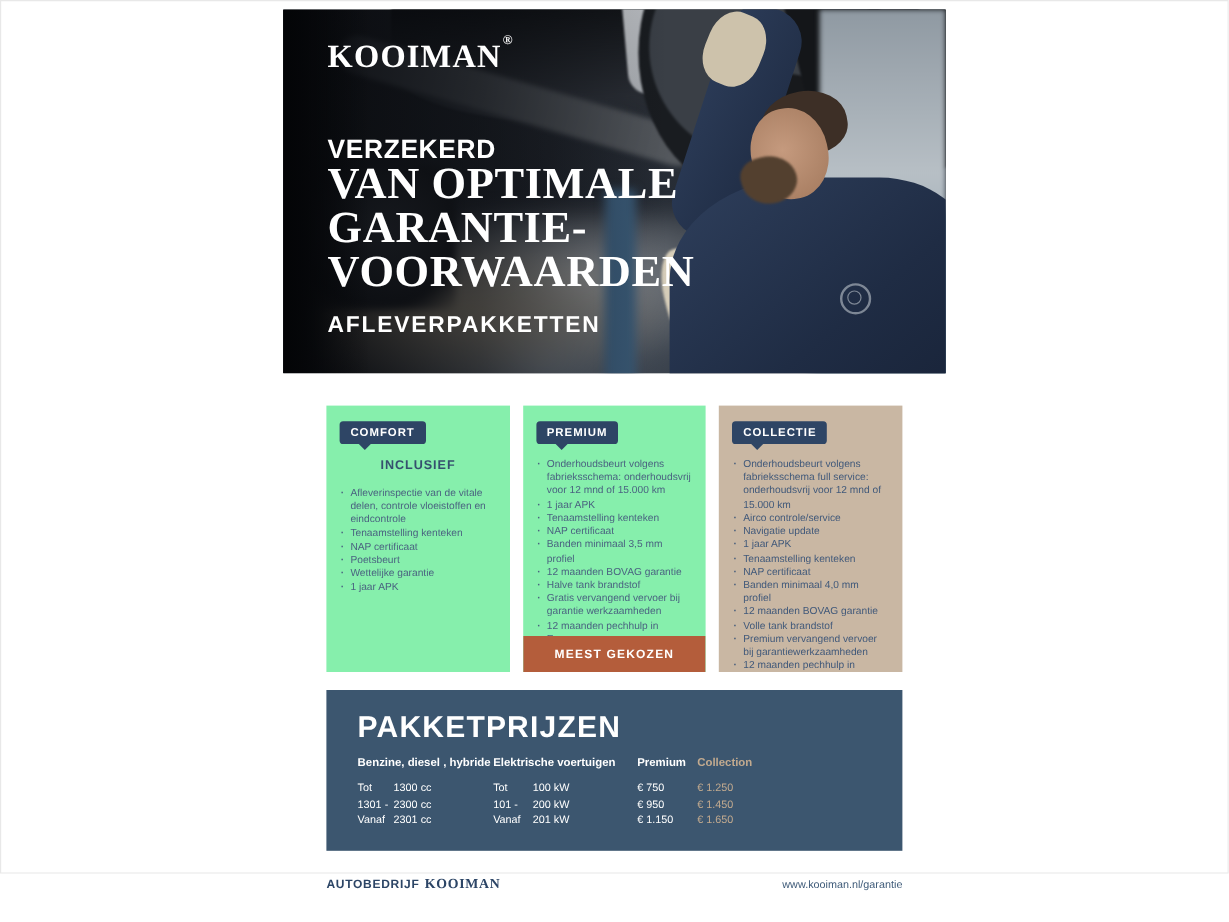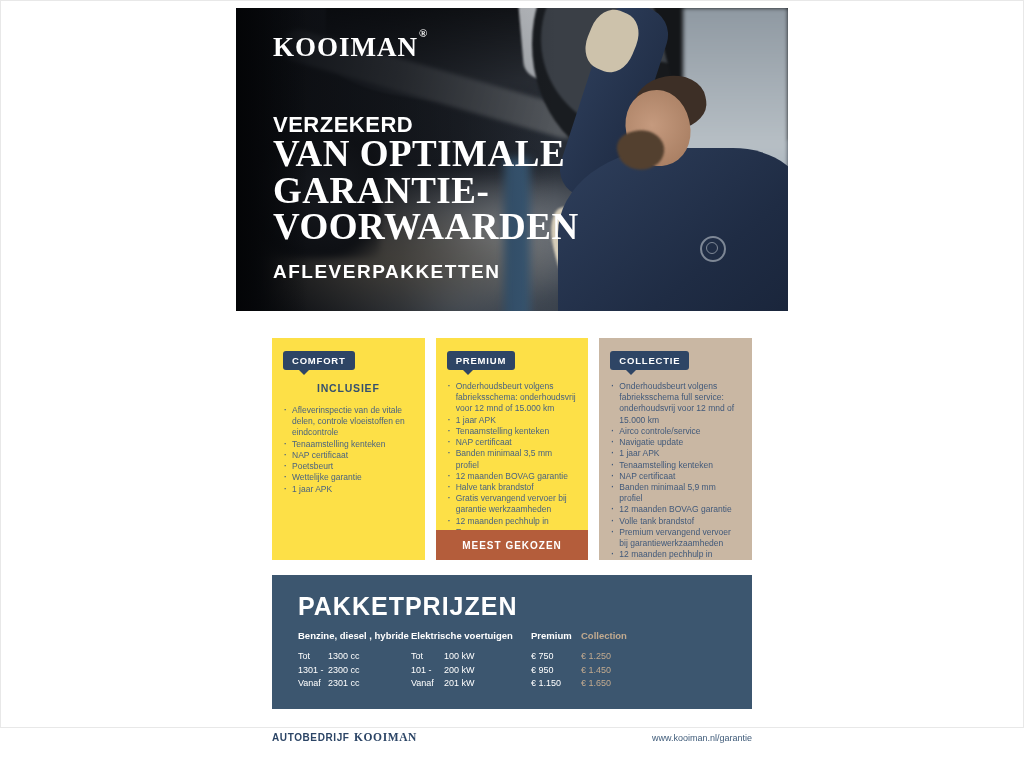--- a/index.html
+++ b/index.html
@@ -65,21 +65,21 @@
   .hero-logo sup{font-size:11px;position:relative;top:-9px;left:1px;}
   .hero-headline{position:absolute;left:37px;top:106px;z-index:5;color:#fff;}
   .hl-sans{font-size:22px;font-weight:700;letter-spacing:.5px;line-height:1.0;}
   .hl-serif{font-family:"Liberation Serif", serif;font-weight:700;font-size:37px;line-height:.99;letter-spacing:.5px;}
   .hero-sub{position:absolute;left:37px;top:253px;z-index:5;color:#fff;
     font-size:19px;font-weight:700;letter-spacing:1.5px;}
 
   
   .packages{margin:27px 0 0 36px;width:480px;display:flex;gap:11px;}
   .card{flex:1;height:222px;box-sizing:border-box;padding:12px 11px;position:relative;overflow:hidden;}
-  .card-gray{background:#fde047;}
+  .card-gray{background:#86efac;}
   .card-tan{background:#c9b7a3;}
   .badge{display:inline-block;position:relative;background:#2e4565;color:#fff;
     font-size:9.5px;font-weight:700;letter-spacing:.8px;padding:4px 9px 4px;border-radius:3px;}
   .badge::after{content:"";position:absolute;left:16px;top:100%;
     border:5px solid transparent;border-top-color:#2e4565;border-bottom-width:0;}
   .card h3{margin:12px 0 8px;font-size:10.5px;font-weight:700;letter-spacing:.8px;color:#35506e;text-align:center;}
   .card ul{list-style:none;margin:11px 0 0;padding:0;font-size:8.5px;line-height:1.32;color:#4a6380;}
   .card-tan ul{color:#41597a;}
   .card li{position:relative;padding-left:9px;margin:0;}
   .card li::before{content:"\00B7";position:absolute;left:1px;font-weight:700;}
@@ -185,21 +185,21 @@
 
       <section class="card card-tan">
         <div class="badge">COLLECTIE</div>
         <ul>
           <li>Onderhoudsbeurt volgens fabrieksschema full service: onderhoudsvrij voor 12 mnd of 15.000 km</li>
           <li>Airco controle/service</li>
           <li>Navigatie update</li>
           <li>1 jaar APK</li>
           <li>Tenaamstelling kenteken</li>
           <li>NAP certificaat</li>
-          <li>Banden minimaal 5,9 mm profiel</li>
+          <li>Banden minimaal 4,0 mm profiel</li>
           <li>12 maanden BOVAG garantie</li>
           <li>Volle tank brandstof</li>
           <li>Premium vervangend vervoer bij garantiewerkzaamheden</li>
           <li>12 maanden pechhulp in Europa</li>
 
         </ul>
       </section>
     </main>
 
     <section class="pricing">

